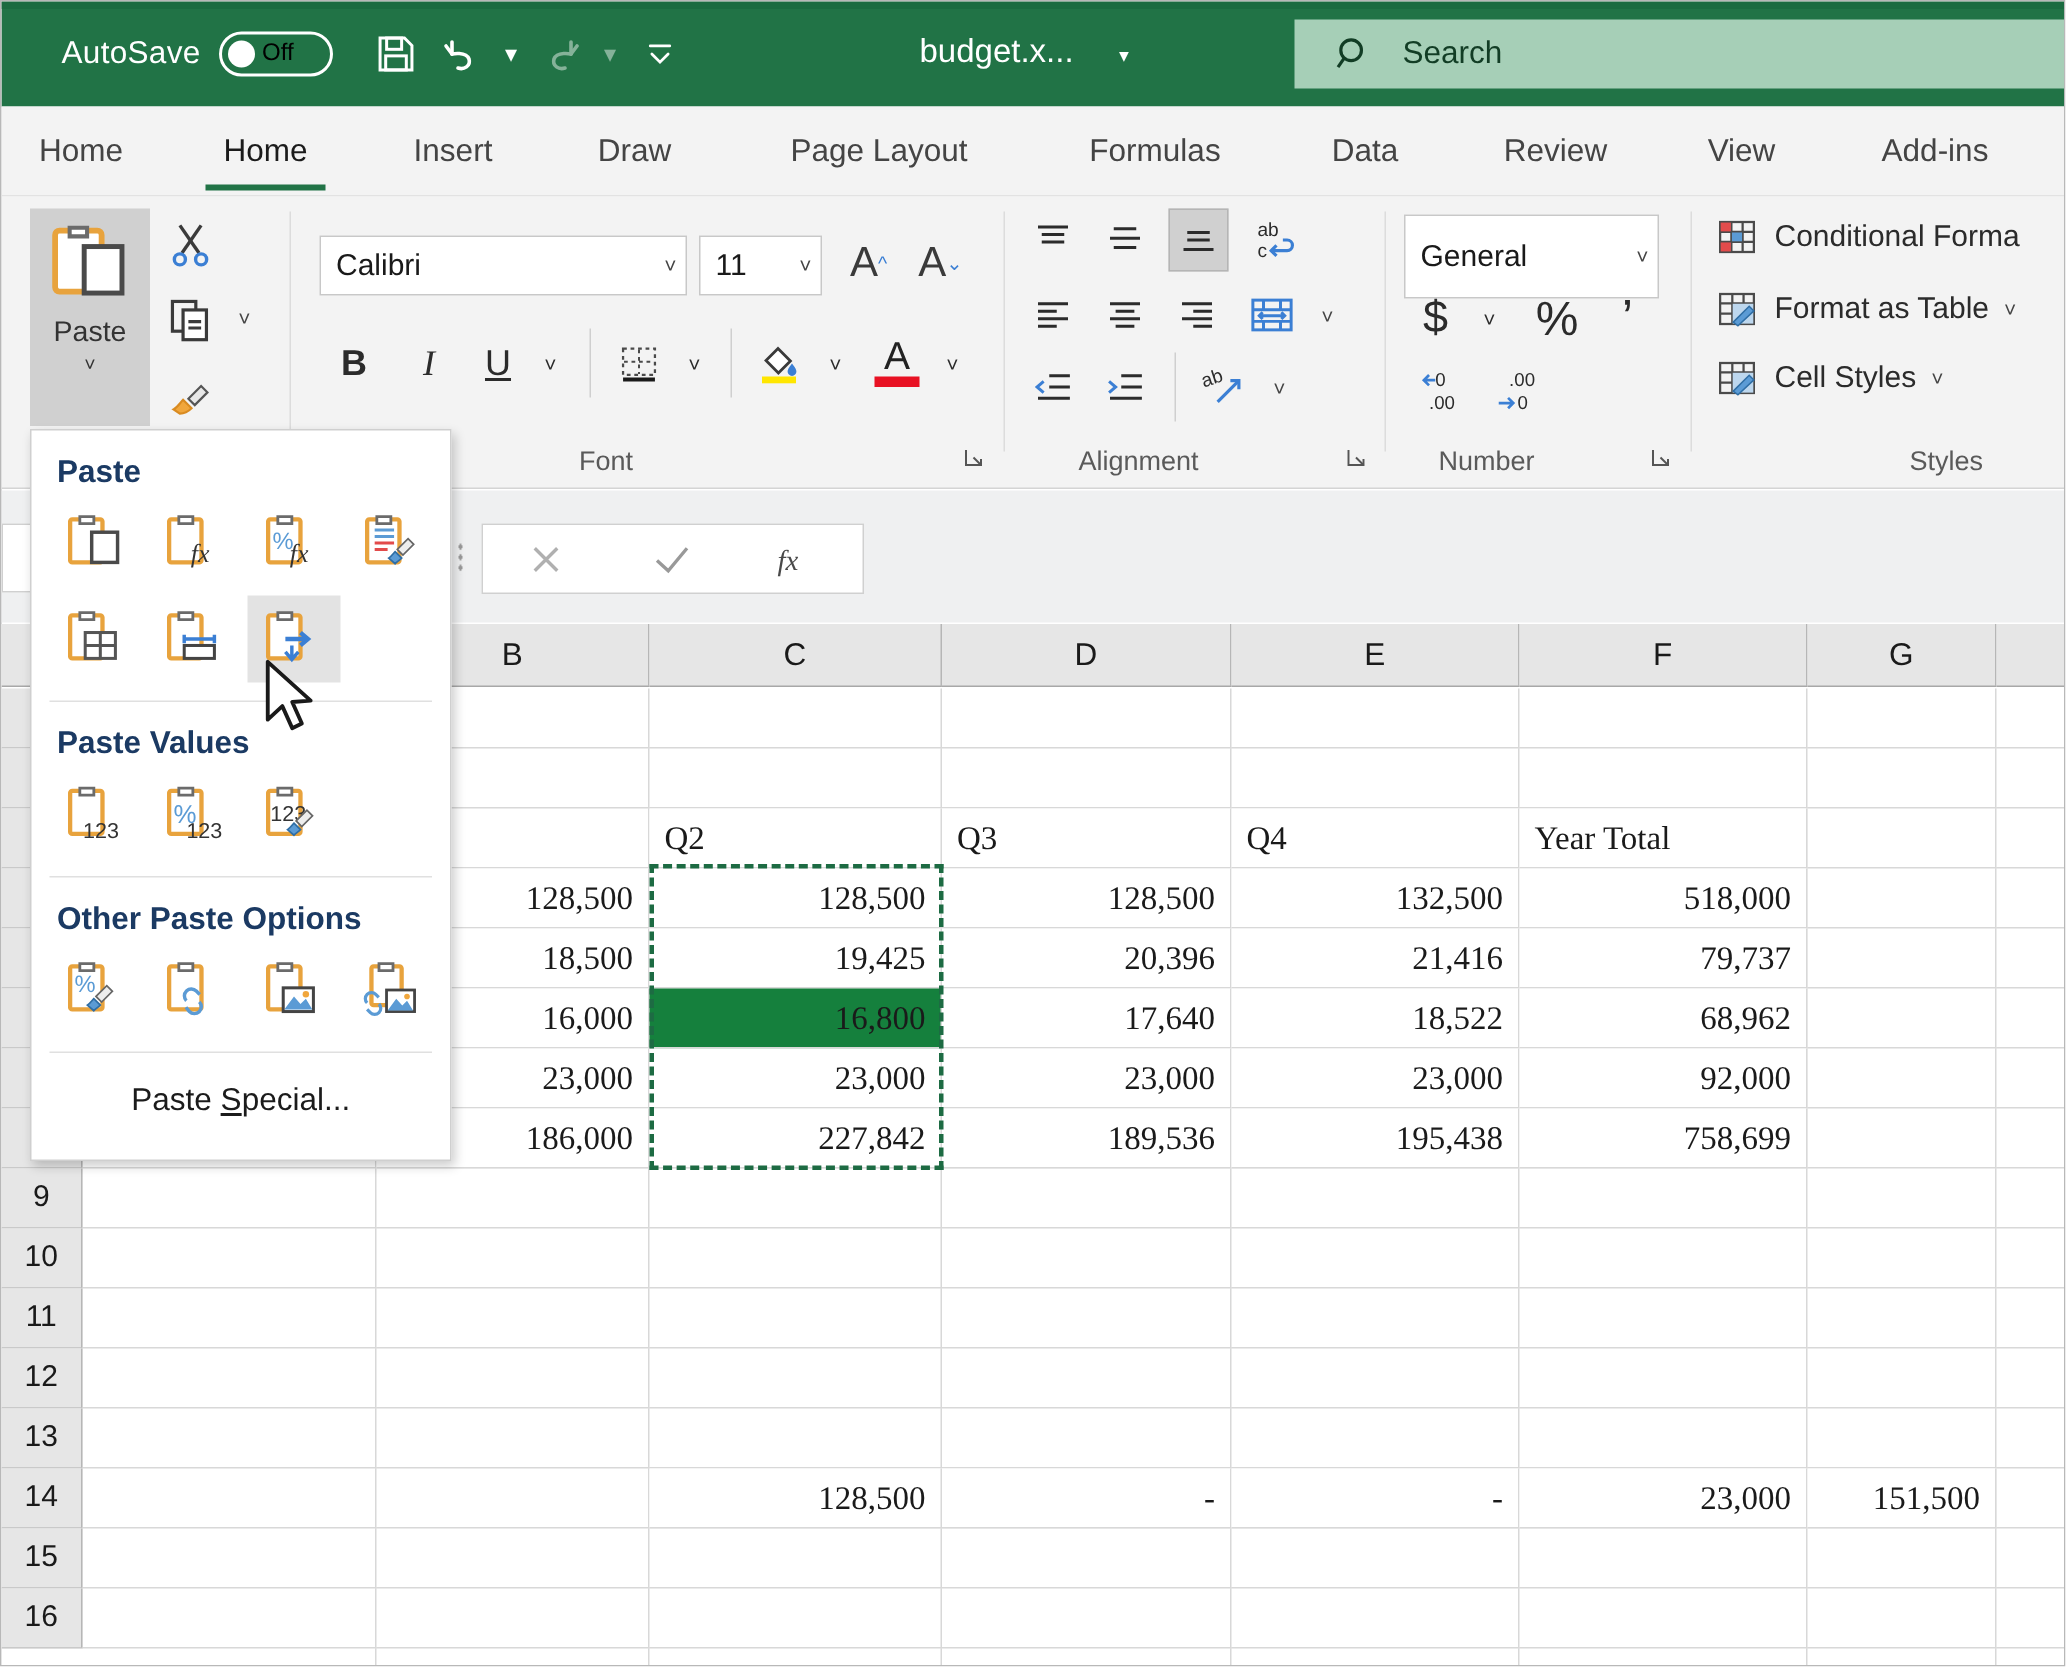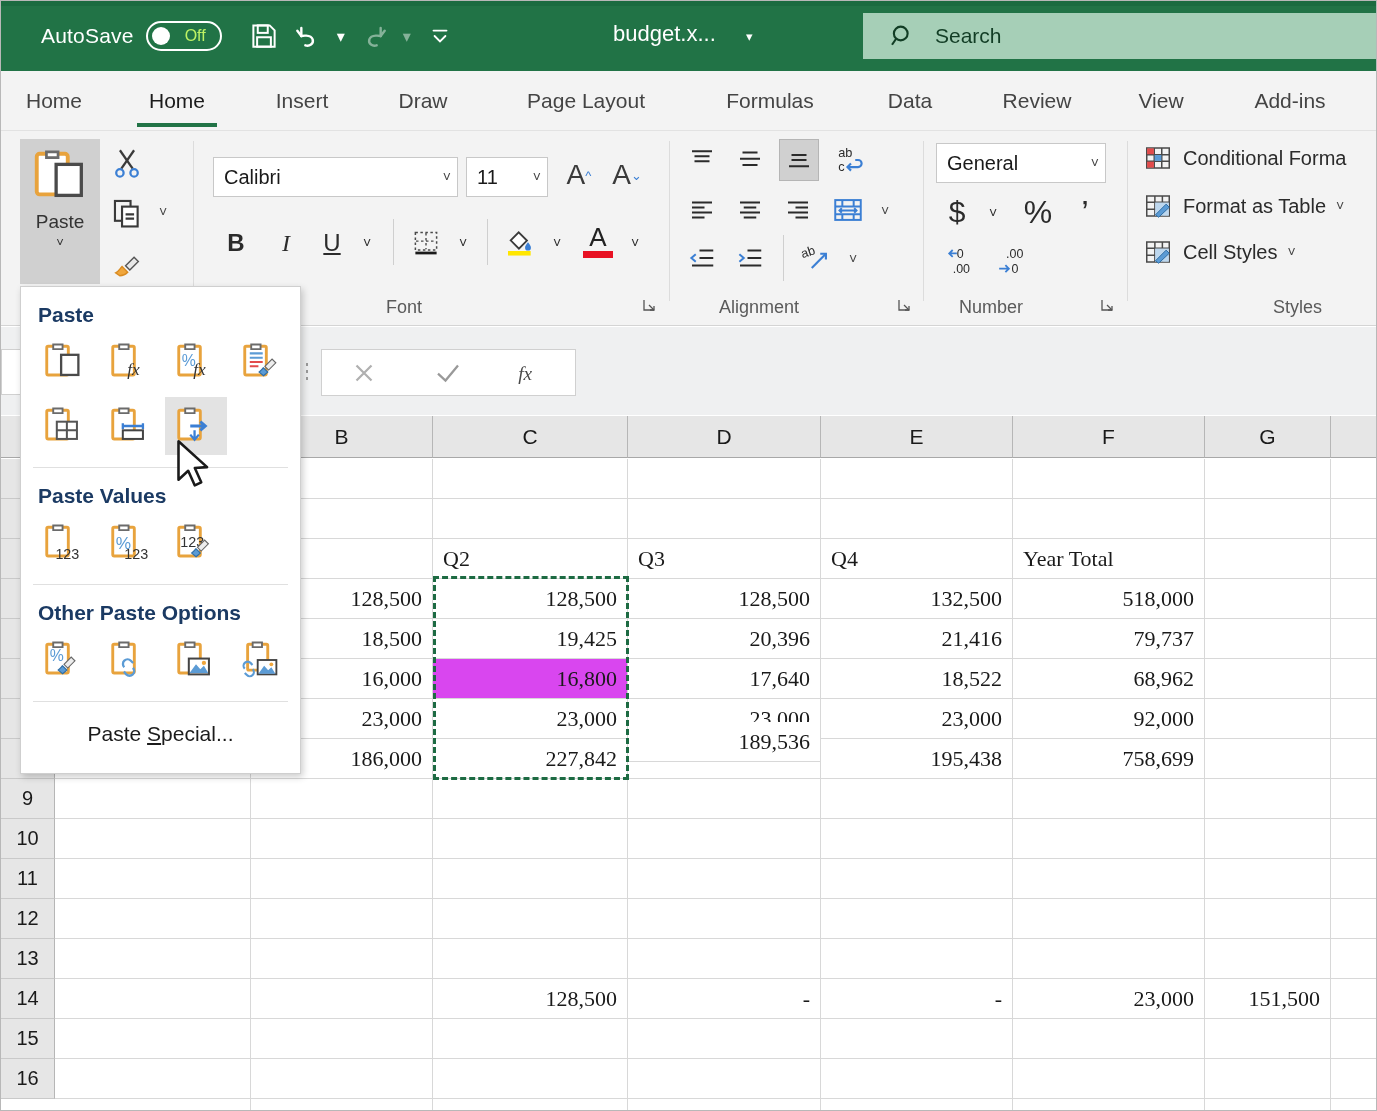--- a/index.html
+++ b/index.html
@@ -32,21 +32,21 @@
   }
   .toggle {
     margin-left: 12px; width: 76px; height: 30px; border-radius: 15px;
     border: 2px solid #ffffff; display: flex; align-items: center;
     padding: 0 4px; position: relative;
   }
   .toggle .knob {
     width: 18px; height: 18px; border-radius: 50%; background: #ffffff;
   }
   .toggle .off-text {
-    color: #bef264; font-size: 16px; margin-left: 15px;
+    color: #000000; font-size: 16px; margin-left: 5px;
   }
   .qat { display:flex; align-items:center; margin-left: 22px; gap: 4px;}
   .qat-btn {
     width: 40px; height: 44px; display:flex; align-items:center; justify-content:center;
     color:#ffffff;
   }
   .qat-caret { width:18px; height:44px; display:flex; align-items:center; justify-content:center; color:#ffffff;}
   .qat-dim { opacity: .45; }
   .doc-title {
     position:absolute; left: 612px; top: 20px;
@@ -461,21 +461,21 @@
   <div class="vsep" style="left:782px; top:234px; height:46px;"></div>
   <div class="align-btn" style="left:794px; top:236px; width:42px; height:42px;">
     <svg width="34" height="34" viewBox="0 0 24 24" fill="none">
       <text x="2" y="11" font-size="9" fill="#2b2b2b" font-family="Liberation Sans, sans-serif" transform="rotate(-18 6 10)">ab</text>
       <path d="M9 19 19 9" stroke="#3b7fd4" stroke-width="1.5"></path>
       <path d="M15 9h4v4" stroke="#3b7fd4" stroke-width="1.5"></path>
     </svg>
   </div>
   <div class="align-btn cv-small" style="left:840px; top:244px; width:24px; height:28px;">˅</div>
 
-  <div class="combo" style="left:935px; top:142px; width:170px; height:40px;">
+  <div class="combo" style="left:935px; top:142px; width:170px; height:56px;">
     <span>General</span>
     <span class="cv">˅</span>
   </div>
   <div class="num-btn" style="left:938px; top:190px; width:36px; height:42px; font-size:30px;">$</div>
   <div class="num-btn cv-small" style="left:980px; top:198px; width:24px; height:28px;">˅</div>
   <div class="num-btn" style="left:1018px; top:190px; width:38px; height:42px; font-size:32px;">%</div>
   <div class="num-btn" style="left:1068px; top:190px; width:32px; height:42px; font-size:34px;">’</div>
   <div class="num-btn" style="left:938px; top:236px; width:44px; height:44px;">
     <svg width="36" height="36" viewBox="0 0 26 26" fill="none">
       <text x="10" y="12" font-size="9" fill="#2b2b2b" font-family="Liberation Sans, sans-serif">0</text>
@@ -724,32 +724,32 @@
         <div class="cell right" style="left: 432px; width: 195px; top: 163px; background: rgb(255, 255, 255);">128,500</div>
         <div class="cell right" style="left: 627px; width: 193px; top: 163px; background: rgb(255, 255, 255);">128,500</div>
         <div class="cell right" style="left: 820px; width: 192px; top: 163px; background: rgb(255, 255, 255);">132,500</div>
         <div class="cell right" style="left: 1012px; width: 192px; top: 163px; background: rgb(255, 255, 255);">518,000</div>
         <div class="cell right" style="left: 250px; width: 182px; top: 203px; background: rgb(255, 255, 255);">18,500</div>
         <div class="cell right" style="left: 432px; width: 195px; top: 203px; background: rgb(255, 255, 255);">19,425</div>
         <div class="cell right" style="left: 627px; width: 193px; top: 203px; background: rgb(255, 255, 255);">20,396</div>
         <div class="cell right" style="left: 820px; width: 192px; top: 203px; background: rgb(255, 255, 255);">21,416</div>
         <div class="cell right" style="left: 1012px; width: 192px; top: 203px; background: rgb(255, 255, 255);">79,737</div>
         <div class="cell right" style="left: 250px; width: 182px; top: 243px; background: rgb(255, 255, 255);">16,000</div>
-        <div class="cell right" style="left: 432px; width: 195px; top: 243px; background: #d946ef;">16,800</div>
+        <div class="cell right" style="left: 432px; width: 195px; top: 243px; background: #15803d;">16,800</div>
         <div class="cell right" style="left: 627px; width: 193px; top: 243px; background: rgb(255, 255, 255);">17,640</div>
         <div class="cell right" style="left: 820px; width: 192px; top: 243px; background: rgb(255, 255, 255);">18,522</div>
         <div class="cell right" style="left: 1012px; width: 192px; top: 243px; background: rgb(255, 255, 255);">68,962</div>
         <div class="cell right" style="left: 250px; width: 182px; top: 283px; background: rgb(255, 255, 255);">23,000</div>
         <div class="cell right" style="left: 432px; width: 195px; top: 283px; background: rgb(255, 255, 255);">23,000</div>
         <div class="cell right" style="left: 627px; width: 193px; top: 283px; background: rgb(255, 255, 255);">23,000</div>
         <div class="cell right" style="left: 820px; width: 192px; top: 283px; background: rgb(255, 255, 255);">23,000</div>
         <div class="cell right" style="left: 1012px; width: 192px; top: 283px; background: rgb(255, 255, 255);">92,000</div>
         <div class="cell right" style="left: 250px; width: 182px; top: 323px; background: rgb(255, 255, 255);">186,000</div>
         <div class="cell right" style="left: 432px; width: 195px; top: 323px; background: rgb(255, 255, 255);">227,842</div>
-        <div class="cell right" style="left: 627px; width: 193px; top: 306px; background: rgb(255, 255, 255);">189,536</div>
+        <div class="cell right" style="left: 627px; width: 193px; top: 323px; background: rgb(255, 255, 255);">189,536</div>
         <div class="cell right" style="left: 820px; width: 192px; top: 323px; background: rgb(255, 255, 255);">195,438</div>
         <div class="cell right" style="left: 1012px; width: 192px; top: 323px; background: rgb(255, 255, 255);">758,699</div>
         <div class="cell right" style="left: 432px; width: 195px; top: 563px; background: rgb(255, 255, 255);">128,500</div>
         <div class="cell right" style="left: 627px; width: 193px; top: 563px; background: rgb(255, 255, 255);">-</div>
         <div class="cell right" style="left: 820px; width: 192px; top: 563px; background: rgb(255, 255, 255);">-</div>
         <div class="cell right" style="left: 1012px; width: 192px; top: 563px; background: rgb(255, 255, 255);">23,000</div>
         <div class="cell right" style="left: 1204px; width: 126px; top: 563px; background: rgb(255, 255, 255);">151,500</div>
       </div>
     <div class="marching" id="selection" style="left: 432px; top: 160px; width: 196px; height: 204px; border-color: rgb(29, 107, 67);"></div>
   </div>

